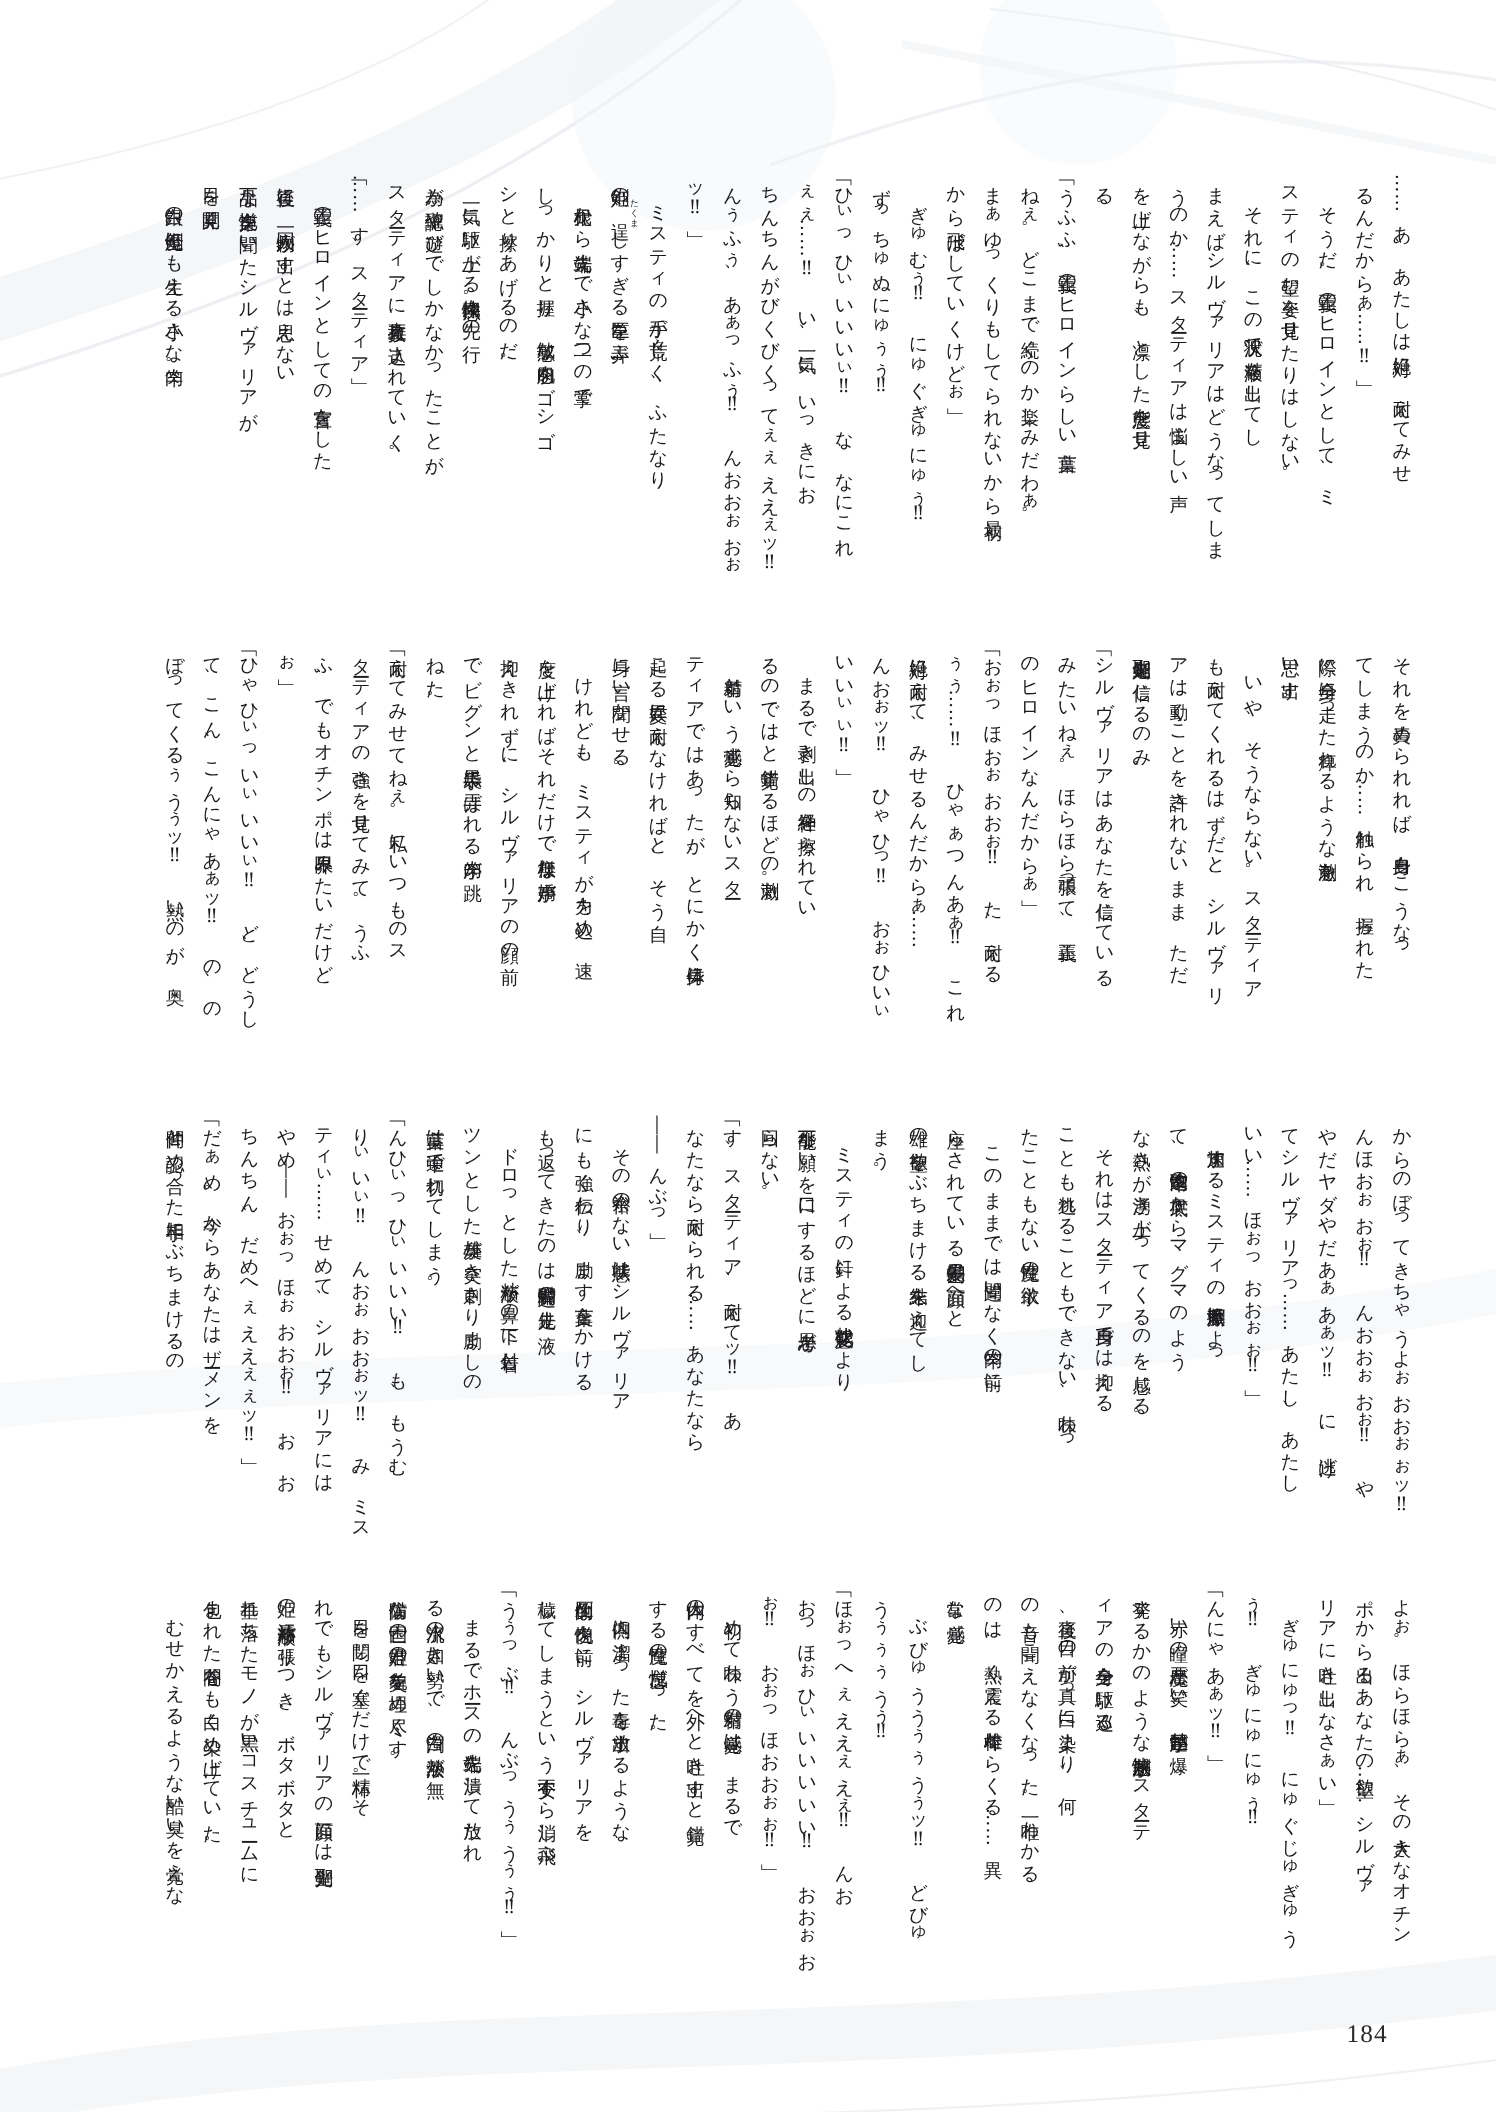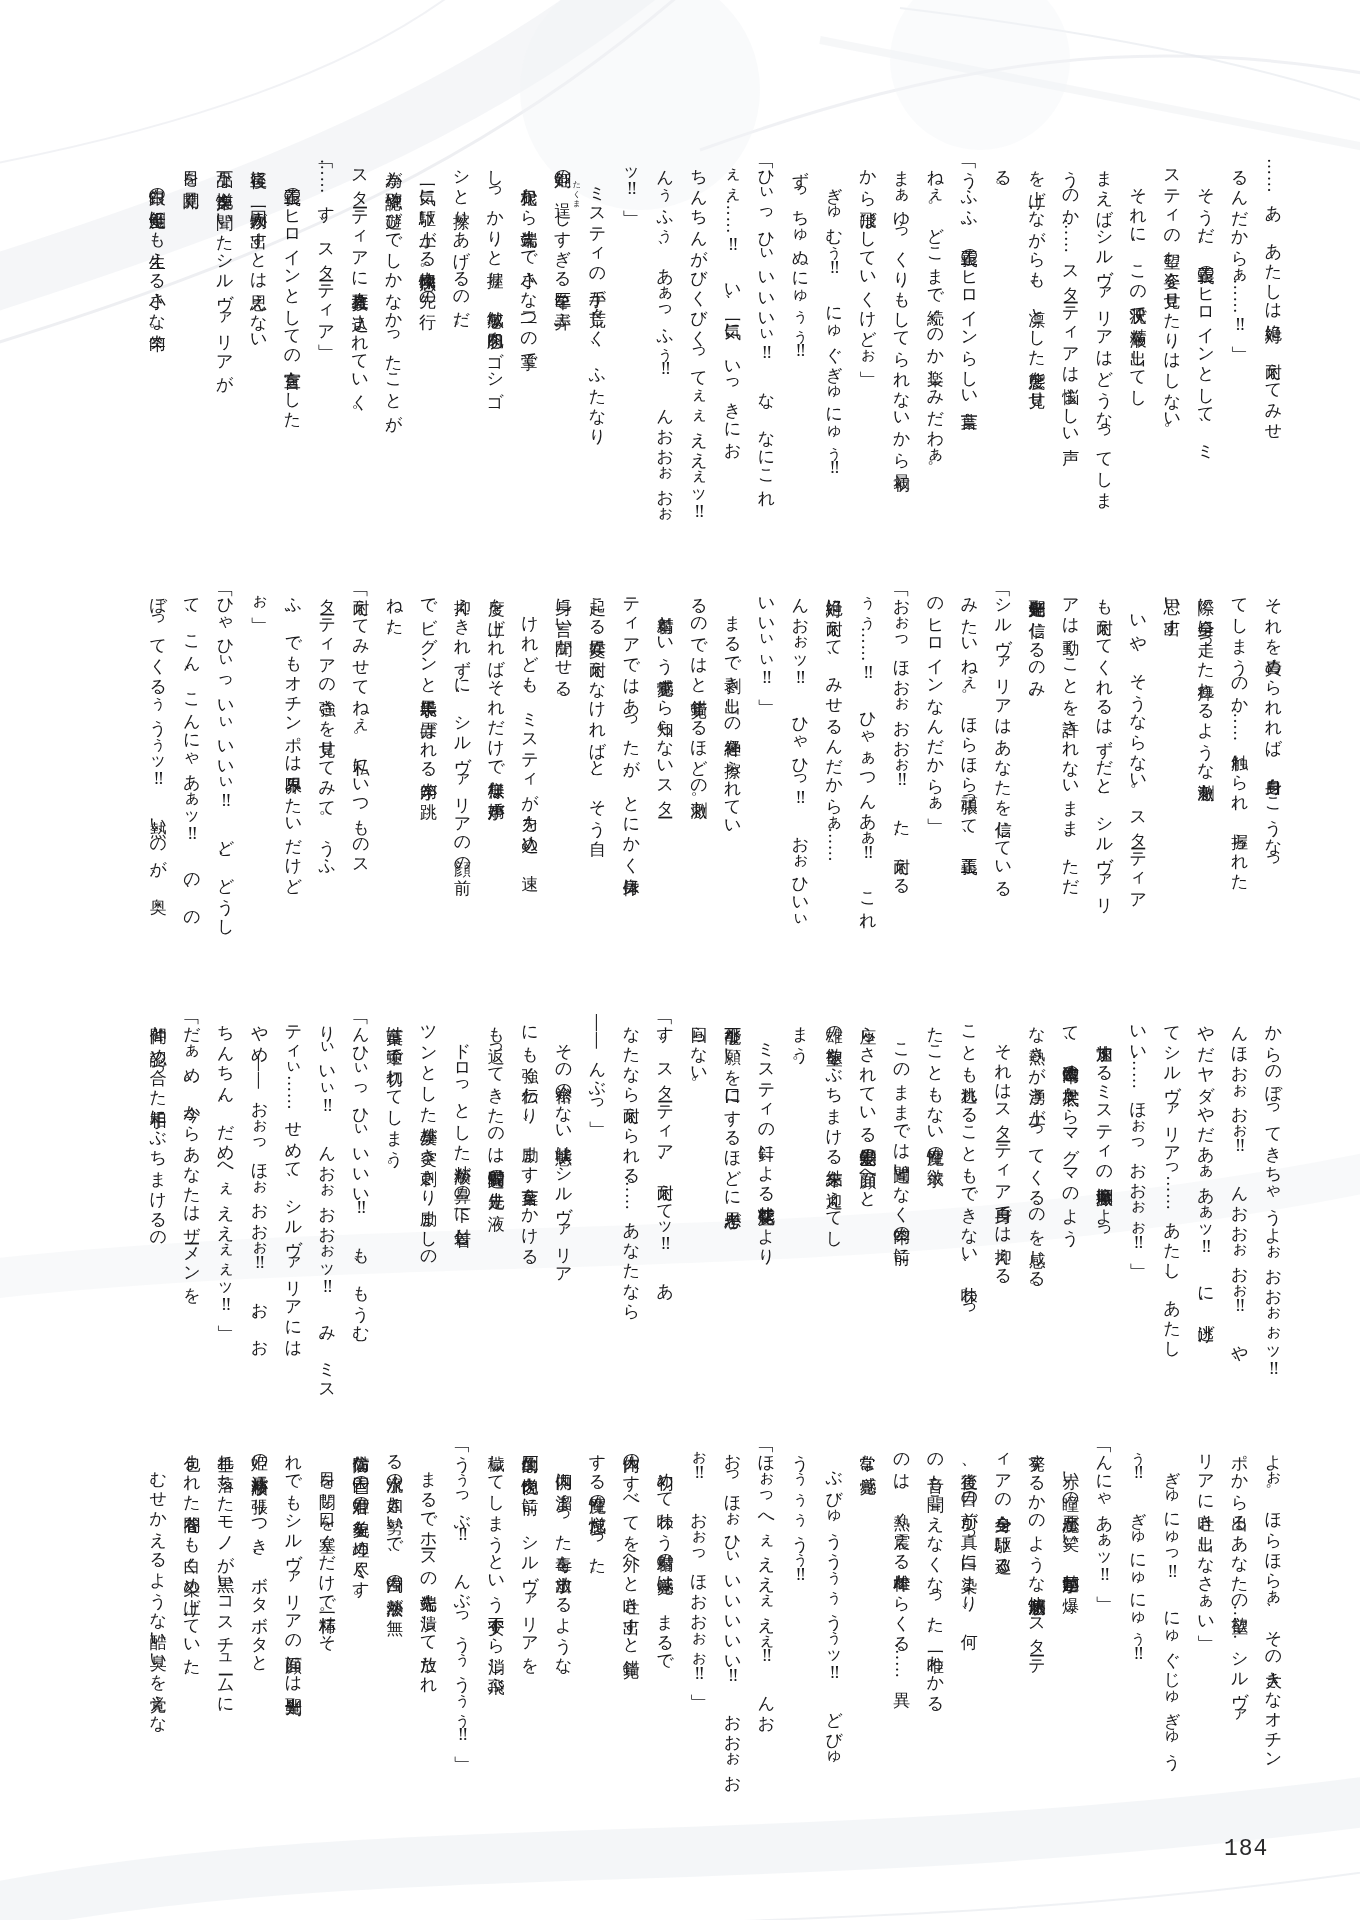--- a/index.html
+++ b/index.html
@@ -29,21 +29,21 @@
   ruby rt{font-size:8px;letter-spacing:0;}
   .band-1{top:158px;}
   .band-2{top:586px;}
   .band-3{top:1014px;}
   .band-4{top:1442px;}
   .page-number{
     position:absolute;
     left:1224px;top:1836px;
     font-size:23px;
     color:#2a2a2c;
-    font-family:Liberation Mono, monospace;
+    font-family:Liberation Serif, serif;
     letter-spacing:1px;
   }
 </style>
 </head>
 <body>
 
 <div class="page">
 
   <svg class="decor-svg" viewBox="0 0 1360 1920" xmlns="http://www.w3.org/2000/svg">
 

